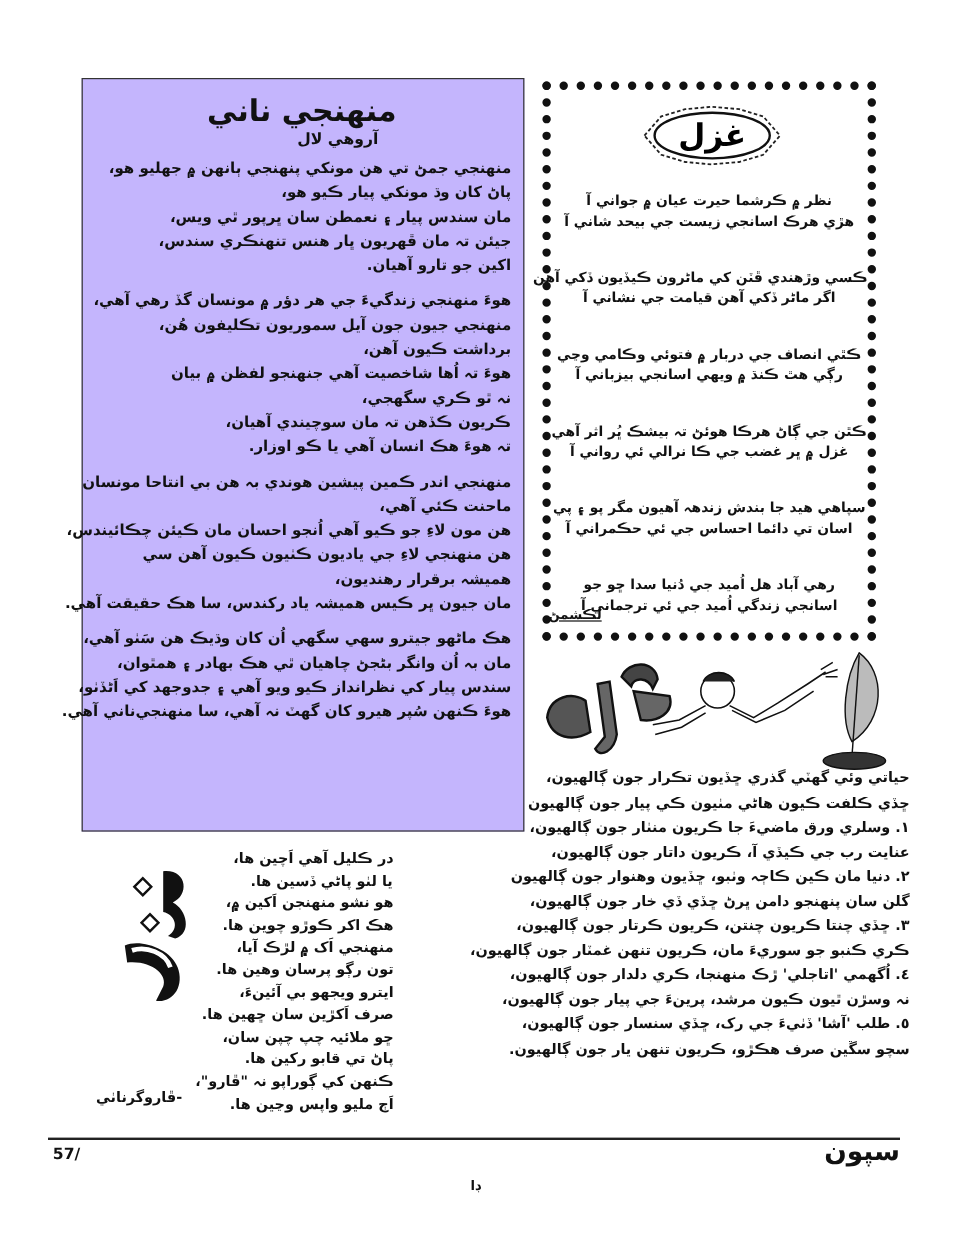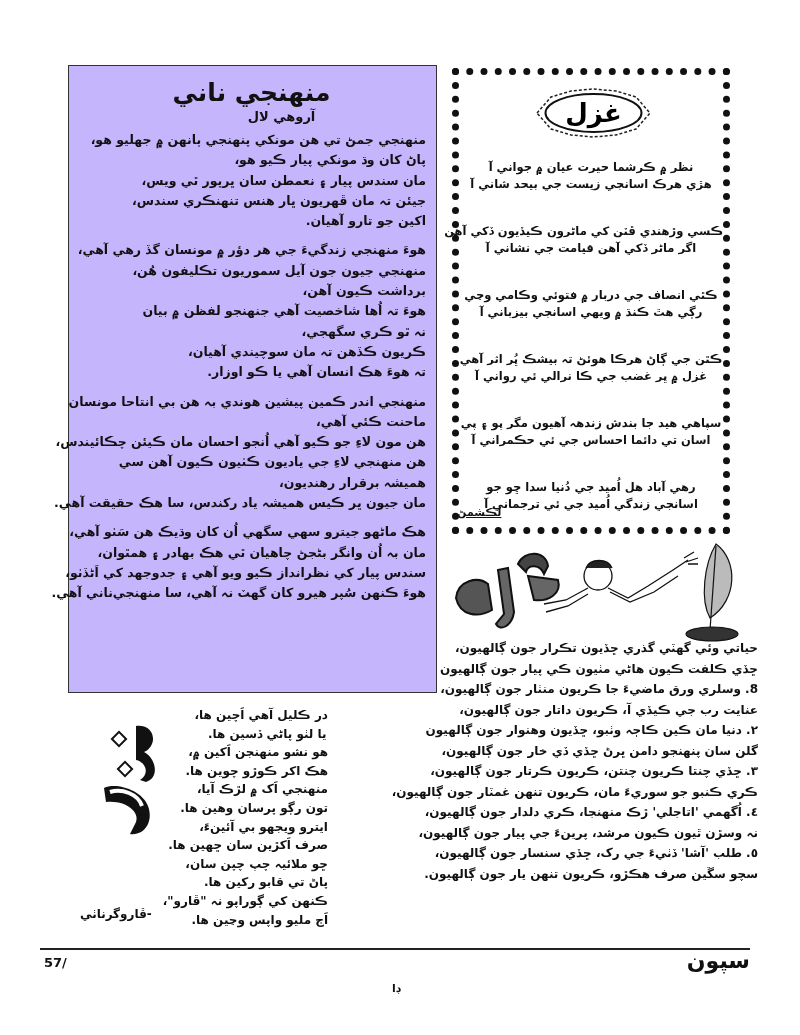--- a/index.html
+++ b/index.html
@@ -28,21 +28,21 @@
   #illus{left:448px;top:540px;width:300px;height:105px;}
 
   
   #poem2{left:440px;top:638px;width:318px;}
   #poem2 .line{font-size:12px;font-weight:bold;line-height:20.5px;direction:rtl;text-align:right;white-space:nowrap;}
   #poem2 .poet{font-size:12px;font-weight:bold;direction:rtl;text-align:right;margin-right:58px;margin-top:1px;}
 
   
   #calli{left:96px;top:722px;width:80px;height:120px;}
   #poem3{left:208px;top:706px;width:120px;}
-  #poem3 .line{font-size:12px;font-weight:bold;line-height:18.6px;direction:rtl;text-align:left;white-space:nowrap;}
+  #poem3 .line{font-size:12px;font-weight:bold;line-height:18.6px;direction:rtl;text-align:center;white-space:nowrap;}
   #poem3-poet{left:80px;top:907px;font-size:12px;font-weight:bold;direction:rtl;}
 
   
   #footer-rule{left:40px;top:948px;width:710px;height:0;border-top:2px solid #222;}
   #page-num{left:44px;top:955px;font-size:13px;font-weight:bold;}
   #mag-name{left:650px;top:948px;width:100px;font-size:22px;font-weight:bold;direction:rtl;text-align:right;}
   #page-marker{left:392px;top:982px;font-size:11px;font-weight:bold;}
 </style>
 </head>
 <body>
@@ -136,21 +136,21 @@
   <g fill="none" stroke="#111" stroke-width="1.2">
     <path d="M268,4 C290,20 290,60 262,78 C252,60 256,24 268,4 Z" fill="#bbb"></path>
     <path d="M268,6 L262,90"></path>
     <ellipse cx="264" cy="94" rx="26" ry="7" fill="#333"></ellipse>
   </g>
 </svg>
 
 <div id="poem2" class="abs">
   <div class="line">حياتي وئي گهٽي گذري ڇڏيون تڪرار جون ڳالهيون،</div>
   <div class="line">ڇڏي ڪلفت ڪيون هاڻي مٺيون ڪي پيار جون ڳالهيون</div>
-  <div class="line">8. وسلري ورق ماضيءَ جا ڪريون منٺار جون ڳالهيون،</div>
+  <div class="line">١. وسلري ورق ماضيءَ جا ڪريون منٺار جون ڳالهيون،</div>
   <div class="line">عنايت رب جي ڪيڏي آ، ڪريون داتار جون ڳالهيون،</div>
   <div class="line">٢. دنيا مان ڪين ڪاڄہ وٺبو، ڇڏيون وهنوار جون ڳالهيون</div>
   <div class="line">گلن سان پنهنجو دامن ڀرڻ ڇڏي ڏي خار جون ڳالهيون،</div>
   <div class="line">٣. ڇڏي چنتا ڪريون چنتن، ڪريون ڪرتار جون ڳالهيون،</div>
   <div class="line">ڪري ڪنبو جو سوريءَ مان، ڪريون تنهن غمٽار جون ڳالهيون،</div>
   <div class="line">٤. اُگهمي 'اتاجلي' ڙڪ منهنجا، ڪري دلدار جون ڳالهيون،</div>
   <div class="line">نہ وسڙن ٿيون ڪيون مرشد، پرينءَ جي پيار جون ڳالهيون،</div>
   <div class="line">٥. طلب 'آشا' ڏٺيءَ جي رک، ڇڏي سنسار جون ڳالهيون،</div>
   <div class="line">سچو سڱين صرف هڪڙو، ڪريون تنهن يار جون ڳالهيون.</div>
 </div>

